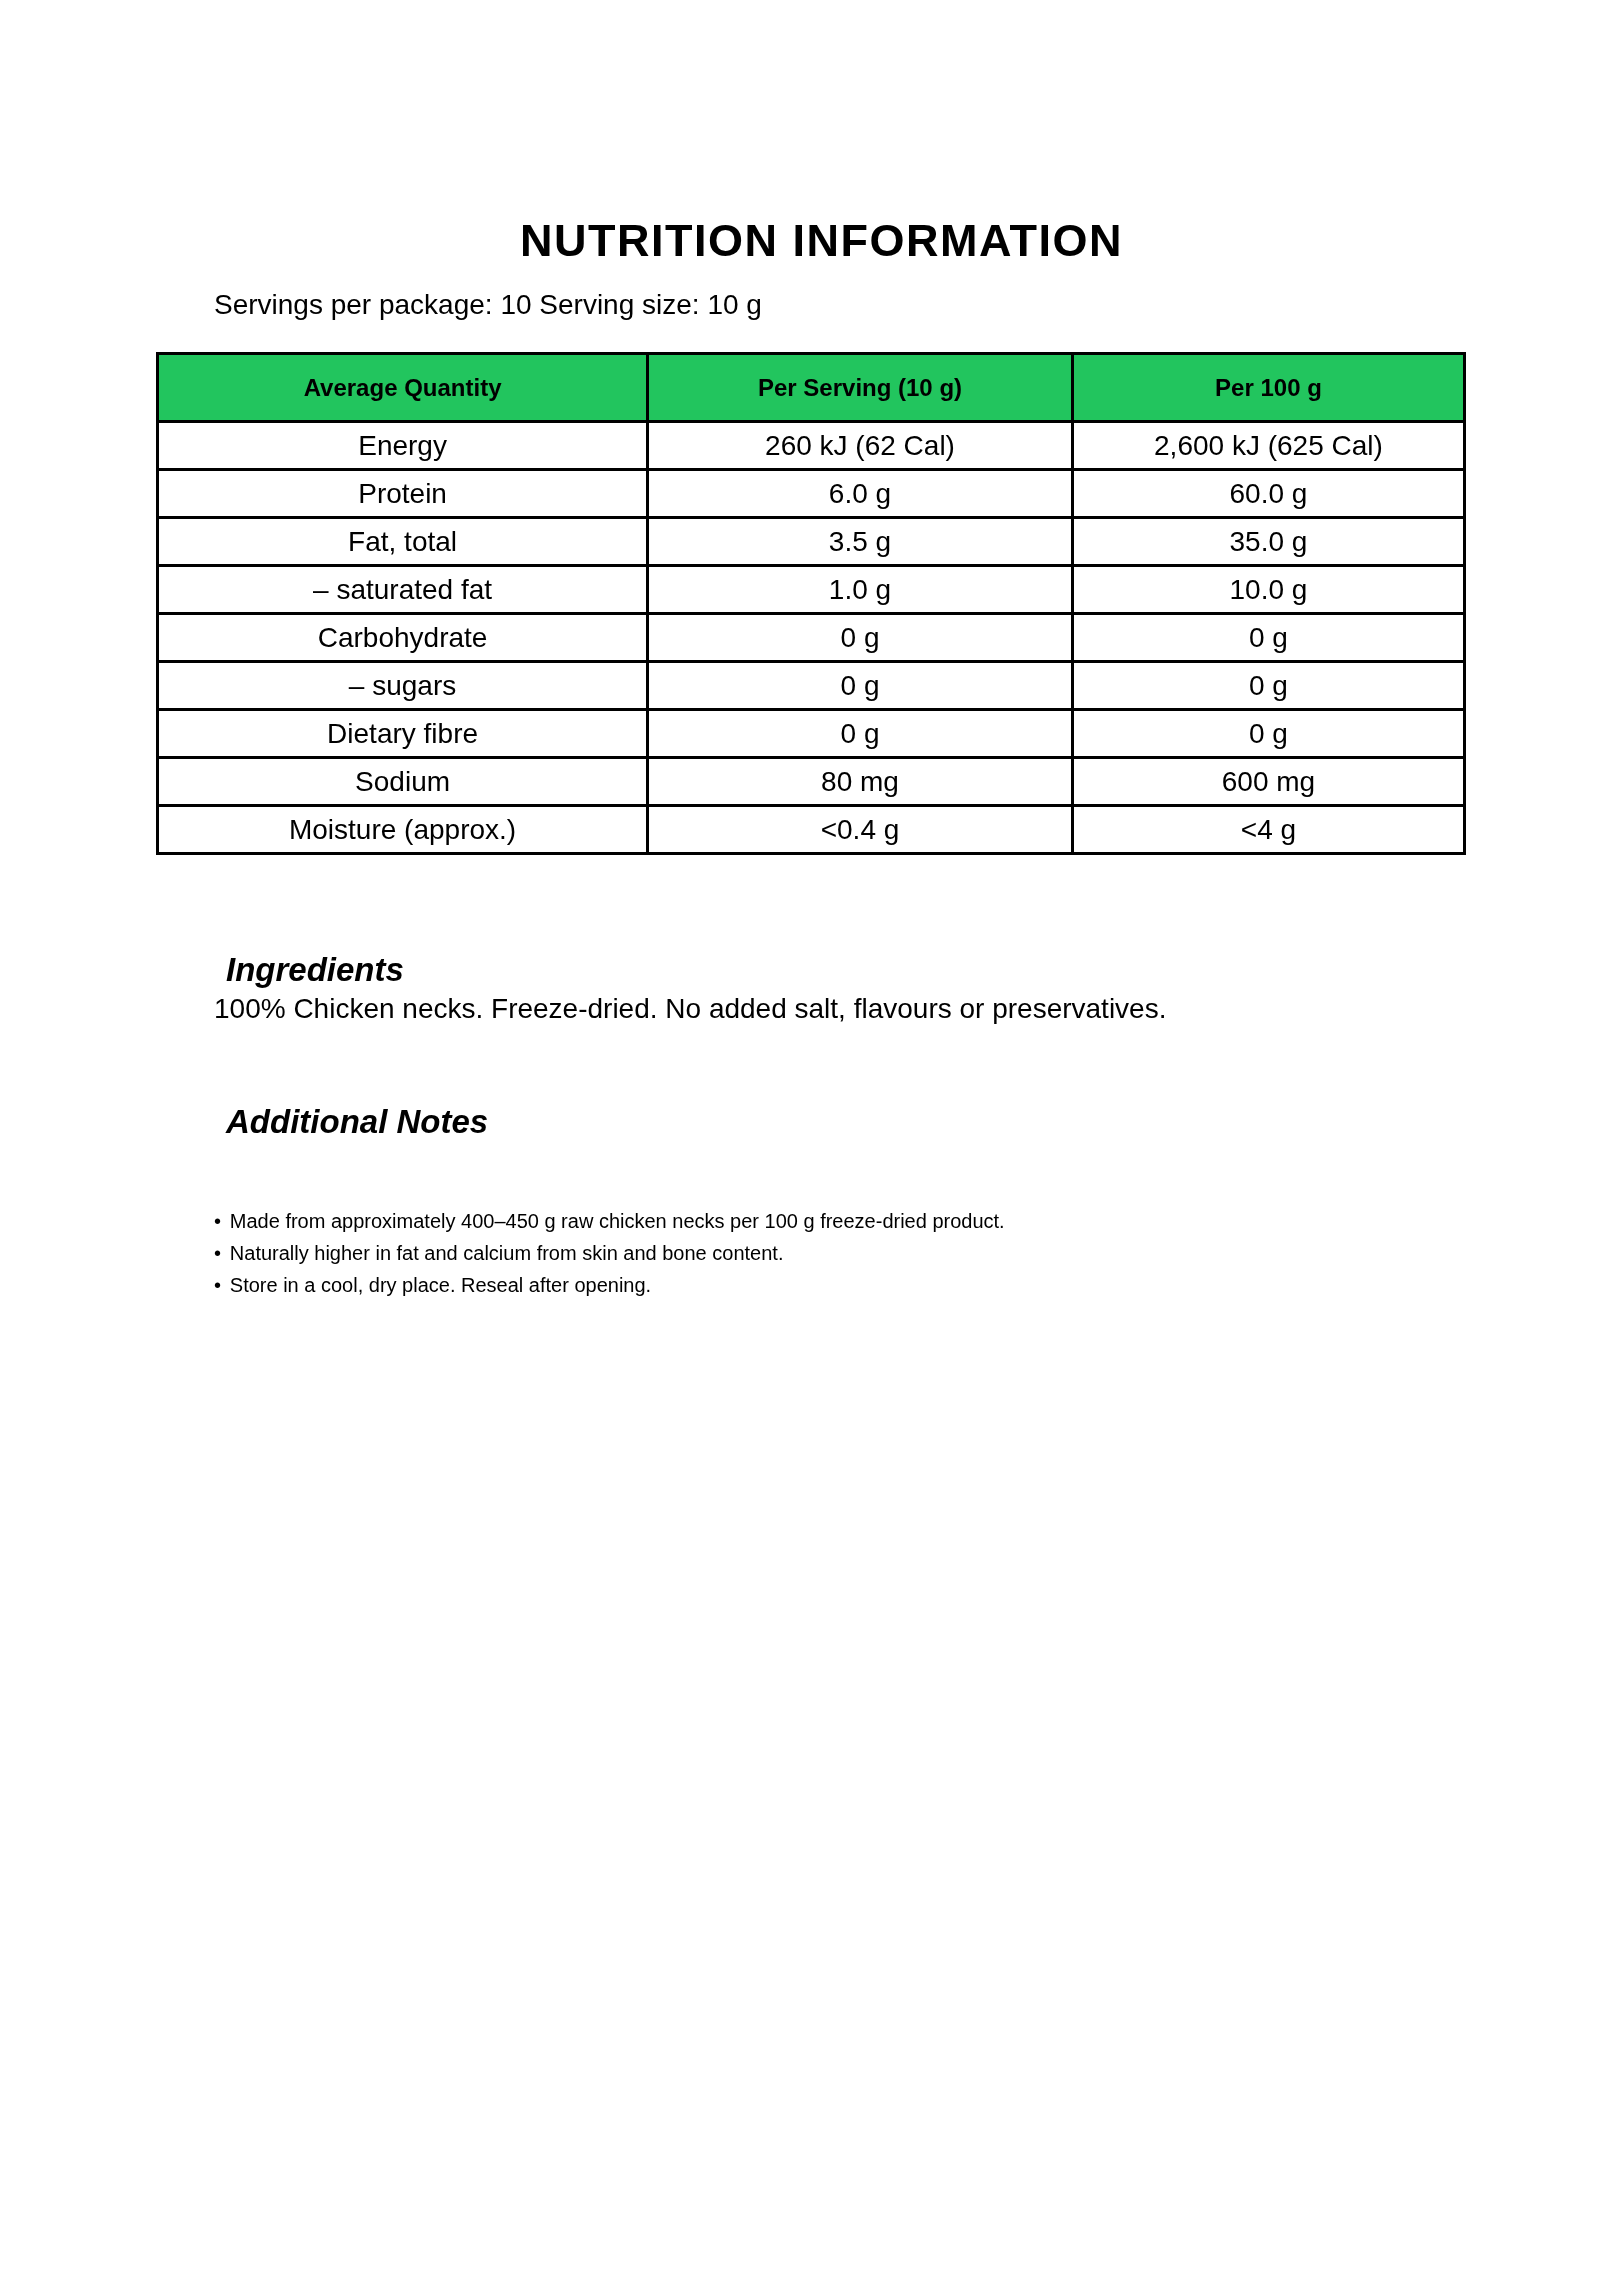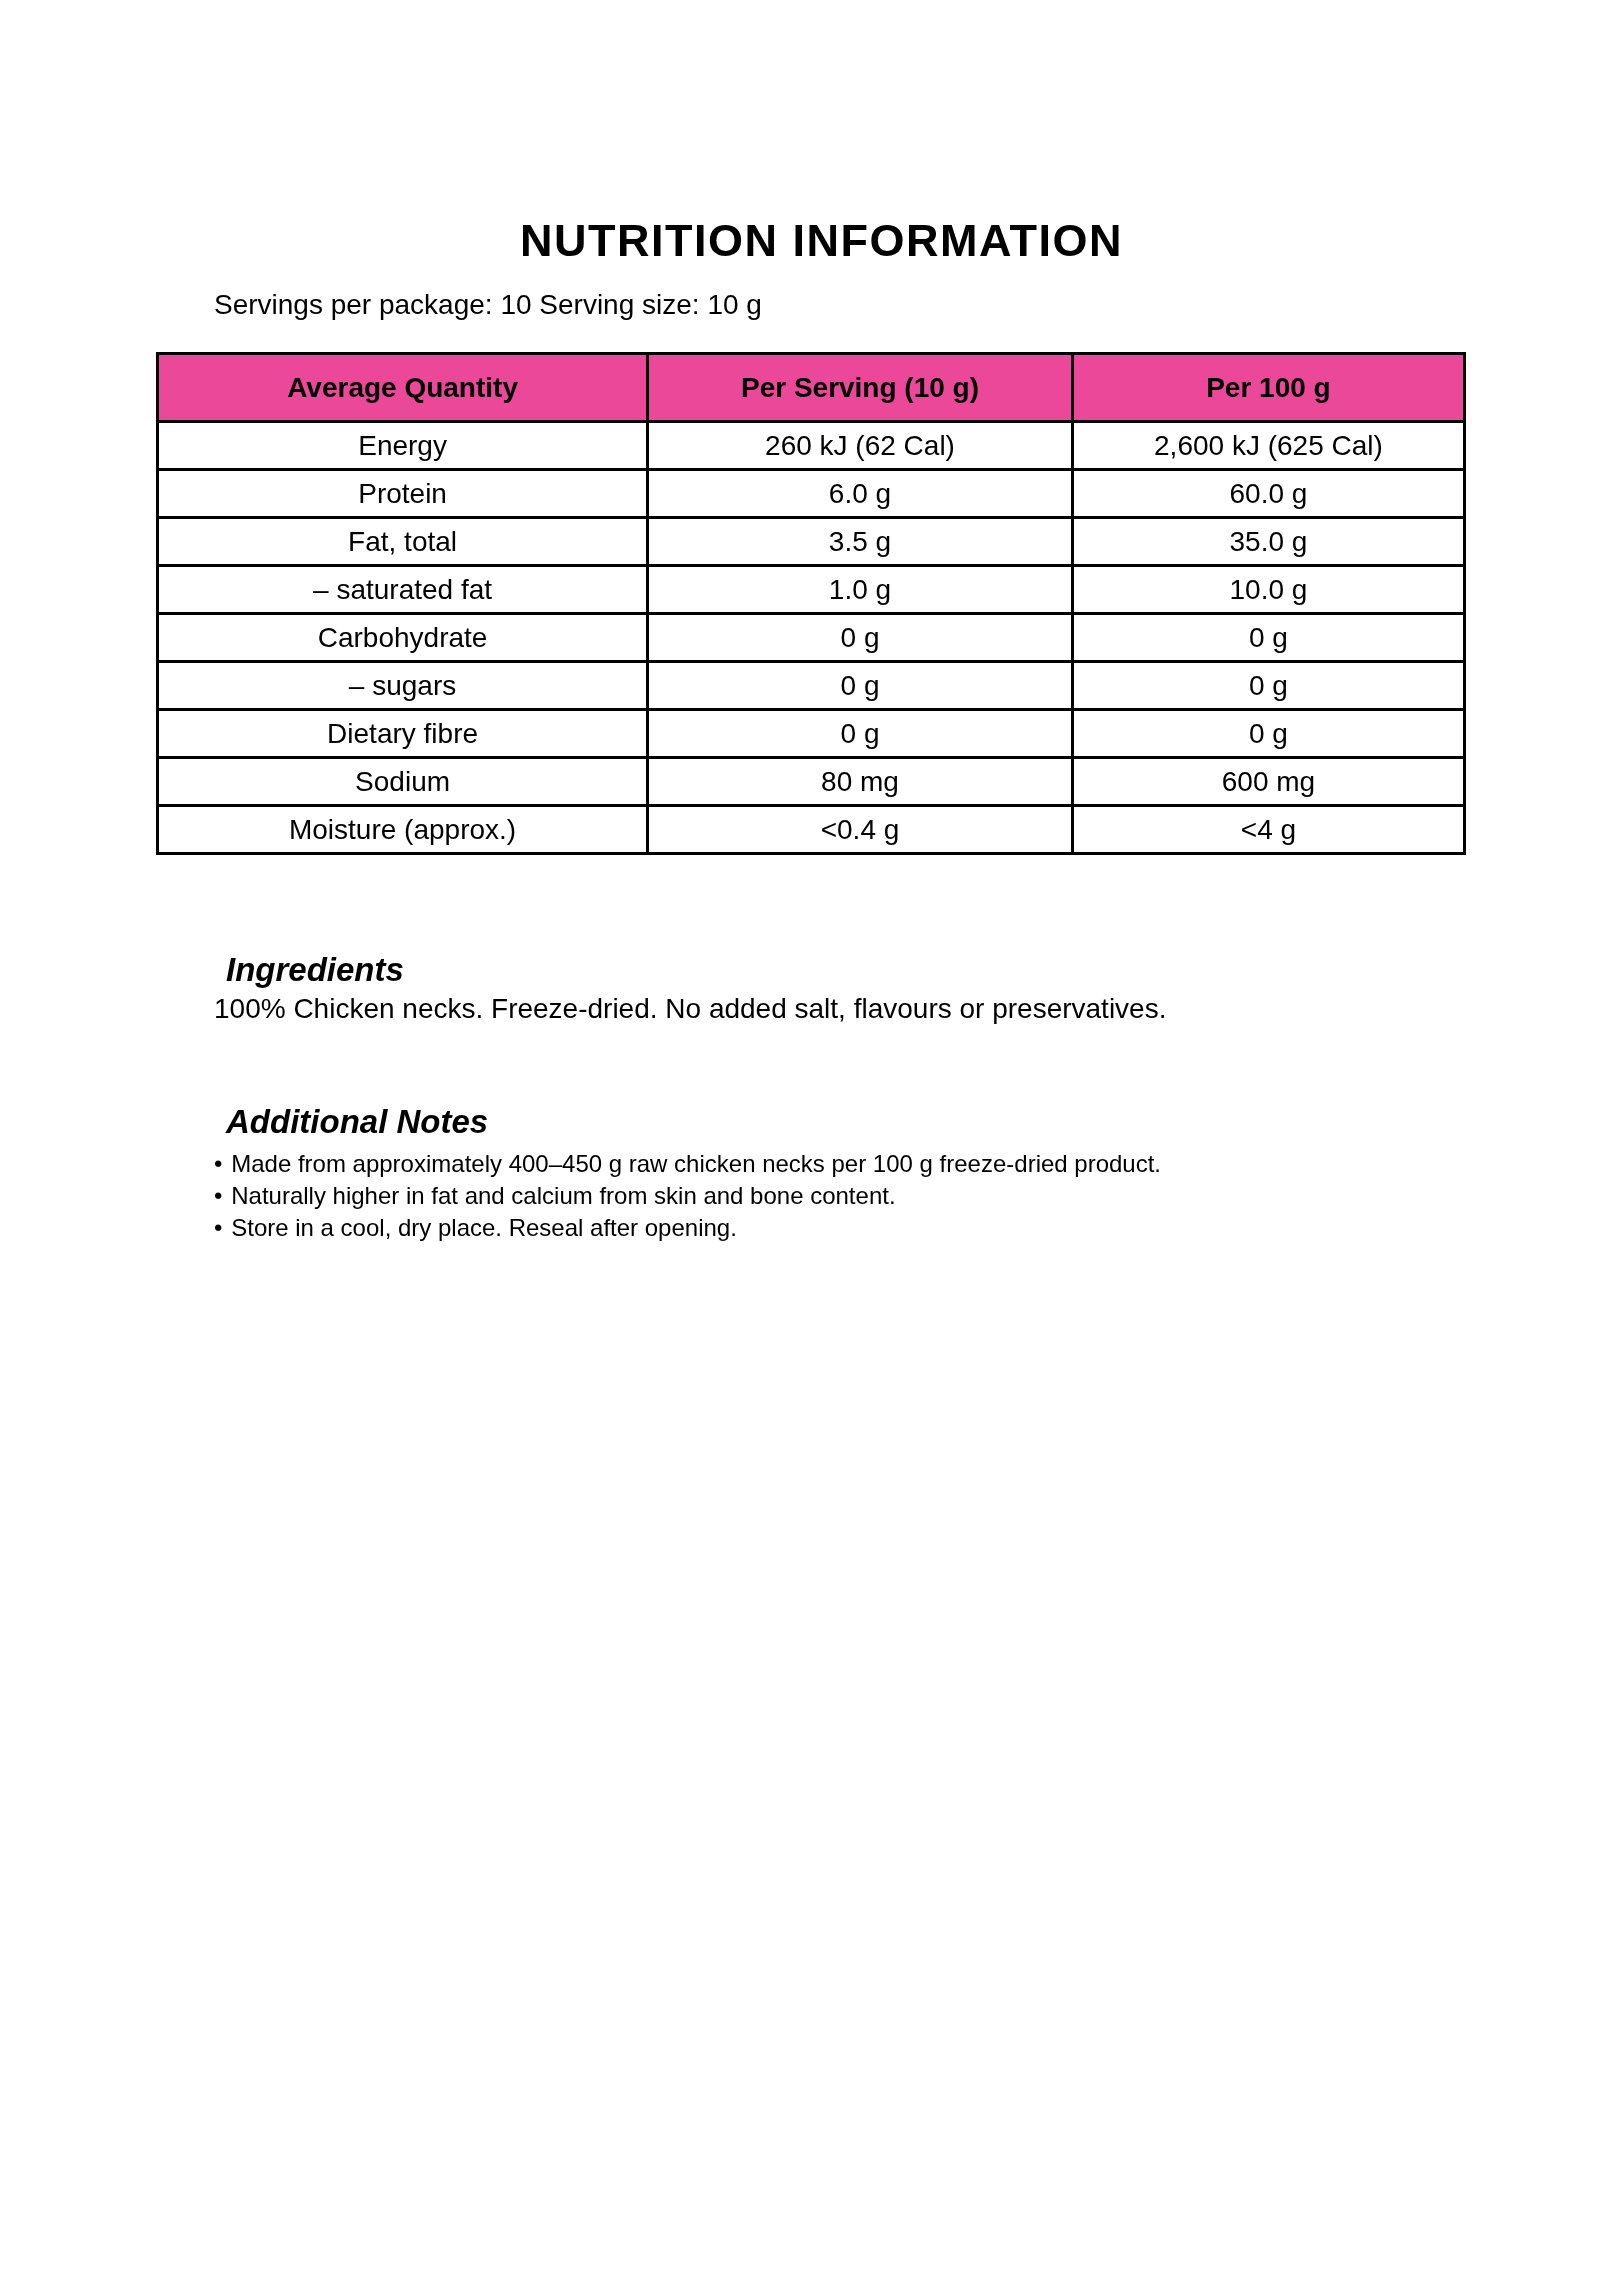--- a/index.html
+++ b/index.html
@@ -48,22 +48,22 @@
   table.nutrition th,
   table.nutrition td {
     border: 3.9px solid #000000;
     text-align: center;
     vertical-align: middle;
     padding: 0 7.8px;
     overflow: hidden;
     white-space: nowrap;
   }
   table.nutrition th {
-    background: #ec4899;
-    font-size: 28px;
+    background: #22c55e;
+    font-size: 24px;
     font-weight: 700;
     height: 68px;
   }
   table.nutrition td {
     font-size: 28px;
     font-weight: 400;
     height: 48px;
     background: #ffffff;
   }
   .section-heading {
@@ -80,23 +80,23 @@
   .ingredients-text {
     position: absolute;
     top: 993px;
     left: 214px;
     margin: 0;
     font-size: 28px;
     white-space: nowrap;
   }
   .notes-list {
     position: absolute;
-    top: 1148px;
+    top: 1205px;
     left: 214px;
-    font-size: 24px;
+    font-size: 20px;
     line-height: 32px;
   }
   .note-item { white-space: nowrap; }
   .bullet-glyph { display: inline; margin-right: 8.8px; }
 </style>
 </head>
 <body>
 
 <div class="page">
 

